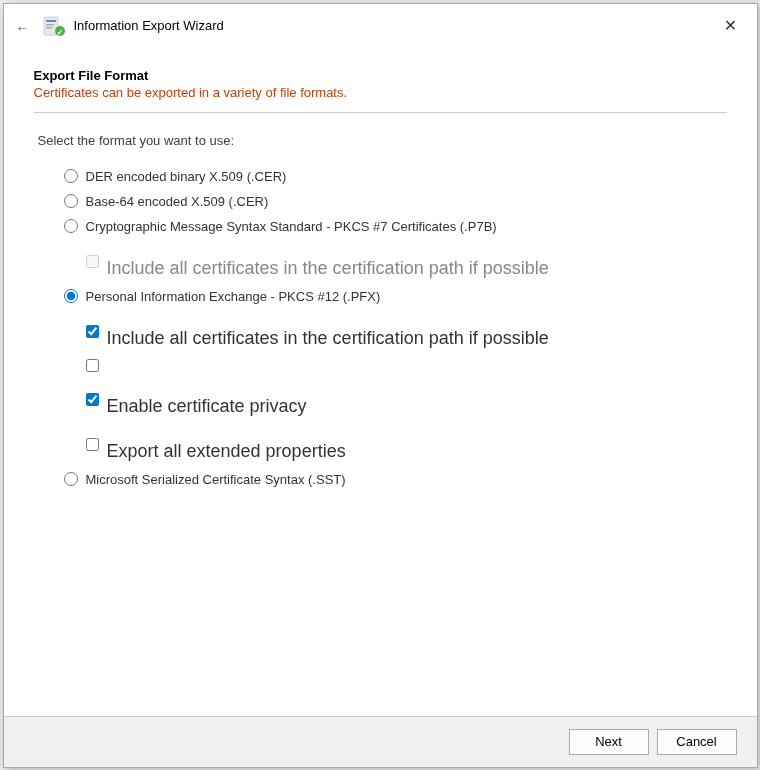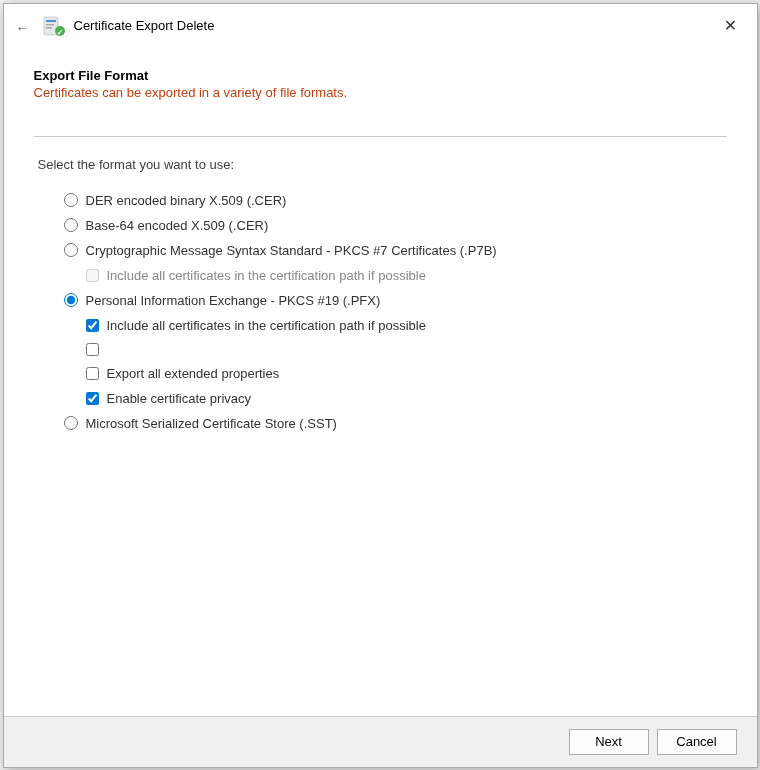--- a/index.html
+++ b/index.html
@@ -71,21 +71,21 @@
       border: none;
       background: transparent;
     }
     .content {
       flex: 1;
       padding: 20px 30px 10px 30px;
       display: flex;
       flex-direction: column;
     }
     .section-header {
-      margin-bottom: 24px;
+      margin-bottom: 0;
     }
     .section-title {
       font-weight: 700;
       font-size: 13px;
       color: #000;
     }
     .section-desc {
       font-size: 13px;
       color: #c2410c;
       margin-top: 2px;
@@ -138,22 +138,23 @@
       cursor: pointer;
     }
     .checkbox-input {
       width: 13px;
       height: 13px;
       accent-color: #0078d4;
       cursor: pointer;
       flex-shrink: 0;
     }
     .checkbox-label {
-      font-size: 13px;
+      font-size: 18px;
       color: #333;
+      margin-top: 14px;
     }
     .checkbox-label.disabled {
       color: #888;
     }
     .indent-checkbox {
       margin-left: 52px;
       display: flex;
       align-items: center;
       gap: 8px;
       padding: 5px 0;
@@ -189,21 +190,21 @@
       <div class="wizard-icon">
         <svg viewBox="0 0 24 24" xmlns="http://www.w3.org/2000/svg">
           <rect x="2" y="3" width="14" height="18" rx="1" fill="#e8e8e8" stroke="#aaa" stroke-width="0.5"></rect>
           <rect x="4" y="6" width="10" height="2" rx="0.5" fill="#4a90d9"></rect>
           <rect x="4" y="10" width="8" height="1.5" rx="0.5" fill="#aaa"></rect>
           <rect x="4" y="13" width="6" height="1.5" rx="0.5" fill="#aaa"></rect>
           <circle cx="18" cy="17" r="5" fill="#4caf50"></circle>
           <text x="18" y="21" text-anchor="middle" font-size="8" fill="white" font-weight="bold">✓</text>
         </svg>
       </div>
-      <span class="title-text">Certificate Export Delete</span>
+      <span class="title-text">Information Export Wizard</span>
     </div>
     <button class="close-btn">✕</button>
   </div>
 
   <div class="content">
     <div class="section-header">
       <div class="section-title">Export File Format</div>
       <div class="section-desc">Certificates can be exported in a variety of file formats.</div>
     </div>
 
@@ -228,44 +229,44 @@
         <label for="opt3" class="radio-label">Cryptographic Message Syntax Standard - PKCS #7 Certificates (.P7B)</label>
       </div>
 
       <div class="indent-checkbox">
         <input type="checkbox" class="checkbox-input" id="opt3_sub1" disabled="" style="">
         <label for="opt3_sub1" class="checkbox-label disabled">Include all certificates in the certification path if possible</label>
       </div>
 
       <div class="radio-item">
         <input type="radio" class="radio-input" name="format" id="opt4" checked="" style="">
-        <label for="opt4" class="radio-label">Personal Information Exchange - PKCS #19 (.PFX)</label>
+        <label for="opt4" class="radio-label">Personal Information Exchange - PKCS #12 (.PFX)</label>
       </div>
 
       <div class="sub-options">
         <div class="checkbox-item">
           <input type="checkbox" class="checkbox-input" id="opt4_sub1" checked="" style="">
           <label for="opt4_sub1" class="checkbox-label">Include all certificates in the certification path if possible</label>
         </div>
         <div class="checkbox-item">
           <input type="checkbox" class="checkbox-input" id="opt4_sub2" style="">
         </div>
         <div class="checkbox-item">
+          <input type="checkbox" class="checkbox-input" id="opt4_sub4" checked="" style="">
+          <label for="opt4_sub4" class="checkbox-label">Enable certificate privacy</label>
+        </div>
+        <div class="checkbox-item">
           <input type="checkbox" class="checkbox-input" id="opt4_sub3" style="">
           <label for="opt4_sub3" class="checkbox-label">Export all extended properties</label>
         </div>
-        <div class="checkbox-item">
-          <input type="checkbox" class="checkbox-input" id="opt4_sub4" checked="" style="">
-          <label for="opt4_sub4" class="checkbox-label">Enable certificate privacy</label>
-        </div>
       </div>
 
       <div class="radio-item">
         <input type="radio" class="radio-input" name="format" id="opt5" style="">
-        <label for="opt5" class="radio-label">Microsoft Serialized Certificate Store (.SST)</label>
+        <label for="opt5" class="radio-label">Microsoft Serialized Certificate Syntax (.SST)</label>
       </div>
 
     </div>
   </div>
 
   <div class="footer">
     <button class="btn">Next</button>
     <button class="btn">Cancel</button>
   </div>
 </div>

